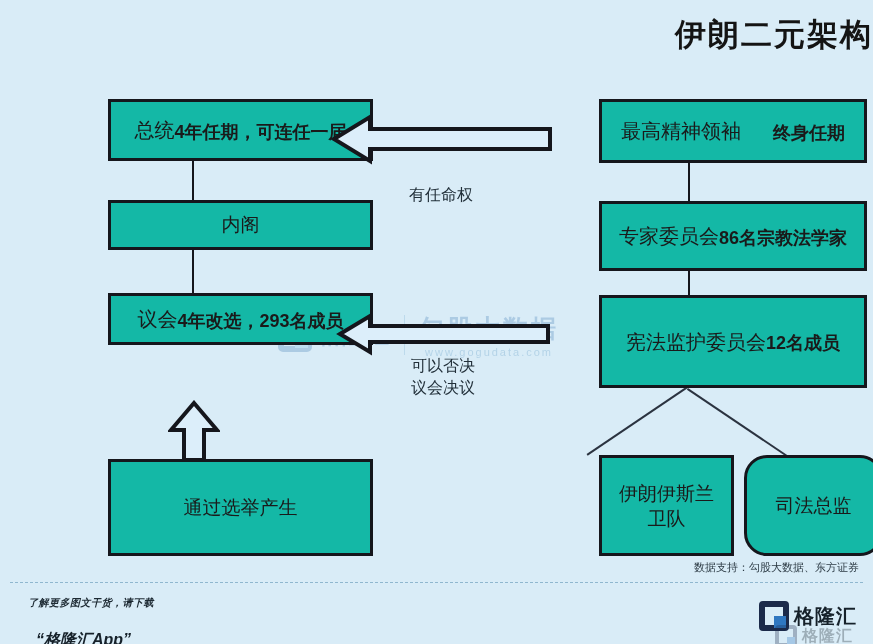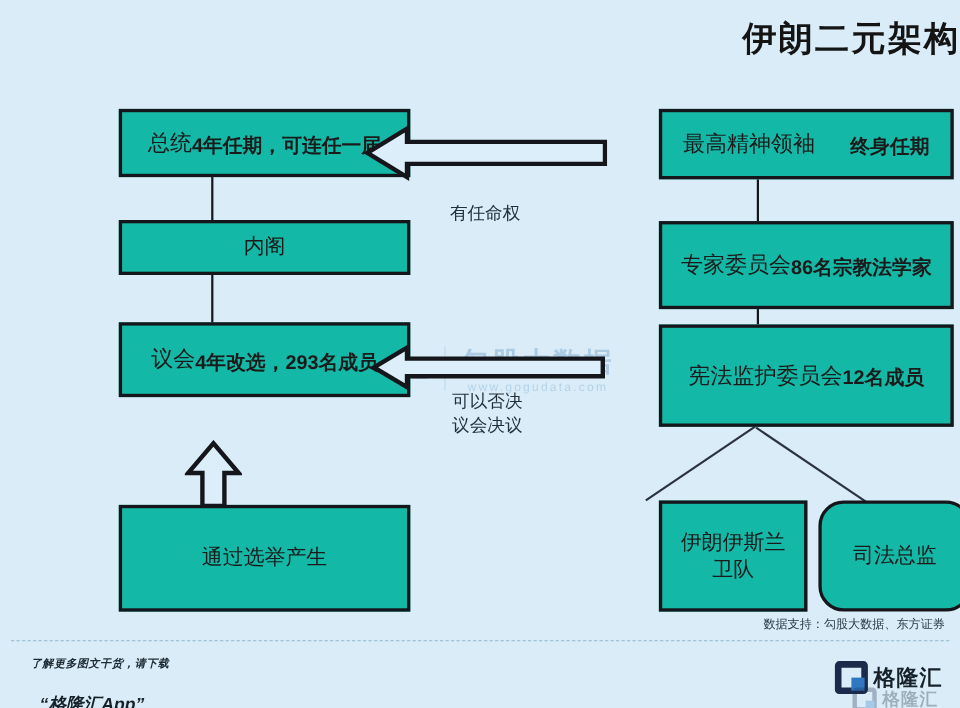--- a/index.html
+++ b/index.html
@@ -299,35 +299,35 @@
 
   <div class="box" style="left:60px; top:99px; width:265px; height:62px;">
     <div class="b-title">总统</div>
     <div class="b-sub">4年任期，可连任一届</div>
   </div>
 
   <div class="box single" style="left:60px; top:200px; width:265px; height:50px;">
     <div class="b-title">内阁</div>
   </div>
 
-  <div class="box" style="left:60px; top:293px; width:265px; height:68px;">
+  <div class="box" style="left:60px; top:293px; width:265px; height:52px;">
     <div class="b-title">议会</div>
     <div class="b-sub">4年改选，293名成员</div>
   </div>
 
   <div class="box single" style="left:60px; top:459px; width:265px; height:97px;">
     <div class="b-title">通过选举产生</div>
   </div>
 
   <div class="box" style="left:551px; top:99px; width:268px; height:64px;gap:32px;">
     <div class="b-title">最高精神领袖</div>
     <div class="b-sub">终身任期</div>
   </div>
 
-  <div class="box" style="left:551px; top:201px; width:268px; height:80px;align-items:center;">
+  <div class="box" style="left:551px; top:201px; width:268px; height:70px;align-items:center;">
     <div class="b-title">专家委员会</div>
     <div class="b-sub">86名宗教法学家</div>
   </div>
 
   <div class="box" style="left:551px; top:295px; width:268px; height:93px;justify-content:center;">
     <div class="b-title">宪法监护委员会</div>
     <div class="b-sub">12名成员</div>
   </div>
 
   <div class="box two-line" style="left:551px; top:455px; width:135px; height:101px;">

